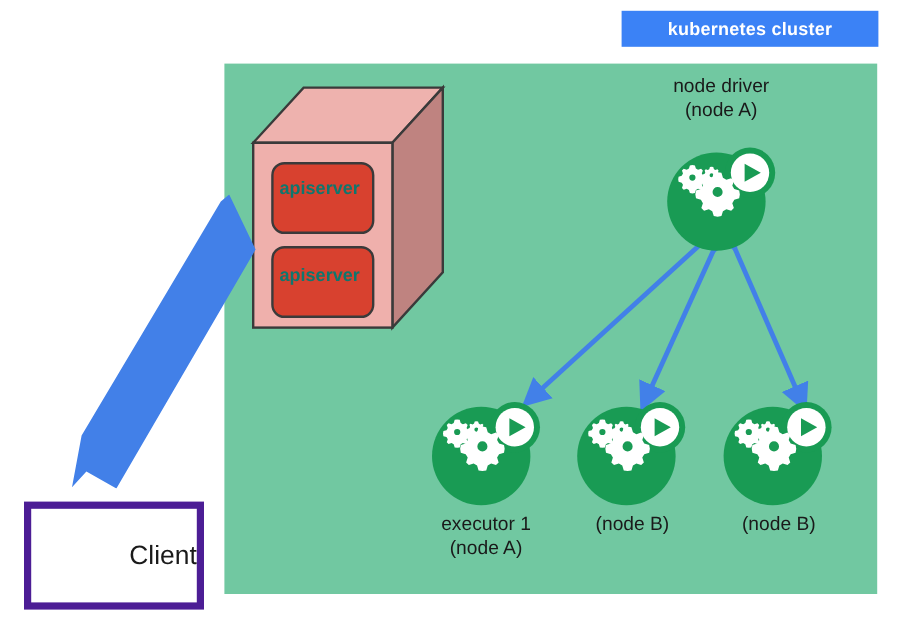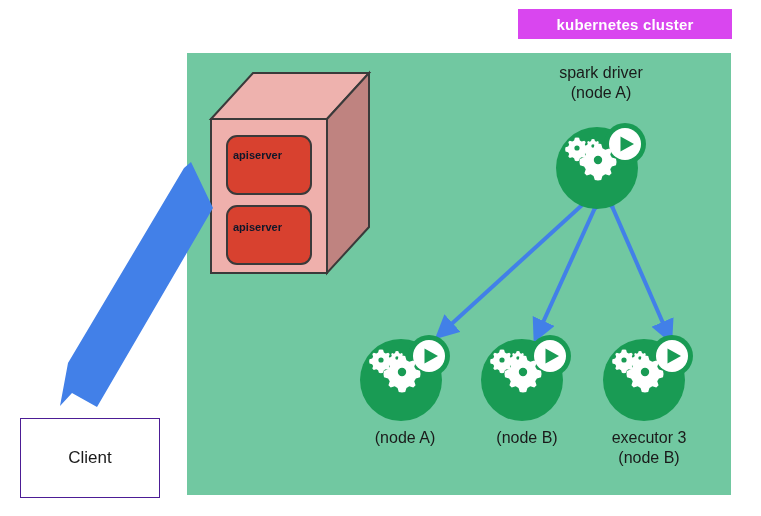--- a/index.html
+++ b/index.html
@@ -32,61 +32,61 @@
     height: 442px;
     background: #71c8a1;
   }
 
   .cluster-badge {
     position: absolute;
     left: 518px;
     top: 9px;
     width: 214px;
     height: 30px;
-    background: #d946ef;
+    background: #3b82f6;
     color: #ffffff;
     font-size: 15px;
     font-weight: bold;
     letter-spacing: 0.2px;
     display: flex;
     align-items: center;
     justify-content: center;
     text-align: center;
   }
 
   
   .client-box {
     position: absolute;
     left: 20px;
     top: 418px;
     width: 138px;
     height: 78px;
     background: #ffffff;
-    border: 1px solid #4c1d95;
+    border: 6px solid #4c1d95;
     display: flex;
     align-items: center;
-    justify-content: center;
+    justify-content: flex-end;
     color: #1a1a1a;
-    font-size: 17px;
+    font-size: 22px;
   }
 
   
   .cube-wrap {
     position: absolute;
     left: 205px;
     top: 66px;
     width: 170px;
     height: 212px;
   }
   .cube-wrap svg { display: block; }
 
   .cube-label {
     position: absolute;
-    color: #0f172a;
-    font-size: 11px;
+    color: #0f766e;
+    font-size: 15px;
     font-weight: bold;
     white-space: nowrap;
   }
   .cube-label.apiserver { left: 233px; top: 149px; }
   .cube-label.scheduler { left: 233px; top: 221px; }
 
   
   .pod {
     position: absolute;
     width: 94px;
@@ -215,21 +215,21 @@
                    l-0.95,0.95 l-1.7,-0.55 l-1.2,0.7 l-0.55,1.7 l-1.4,0.25 l-1.4,-0.25
                    l-0.55,-1.7 l-1.2,-0.7 l-1.7,0.55 l-0.95,-0.95 l0.55,-1.7 l-0.7,-1.2
                    l-1.7,-0.55 l-0.25,-1.4 l0.25,-1.4 l1.7,-0.55 l0.7,-1.2 l-0.55,-1.7
                    l0.95,-0.95 l1.7,0.55 l1.2,-0.7 l0.55,-1.7 z" fill-rule="evenodd"></path>
         </g>
       </g>
     </svg>
   </div>
 
   <div class="caption cap-driver">
-    <span>spark driver</span>
+    <span>node driver</span>
     <span>(node A)</span>
   </div>
 
   <div class="pod pod-exec-1">
     <svg width="94" height="94" viewBox="0 0 94 94" xmlns="http://www.w3.org/2000/svg">
       <g>
         <circle cx="44" cy="50" r="41" fill="#199b54"></circle>
         <circle cx="72" cy="26" r="21" fill="#199b54"></circle>
         <circle cx="72" cy="26" r="16" fill="#ffffff"></circle>
         <path d="M67.5,18.5 L81,26 L67.5,33.5 z" fill="#199b54"></path>
@@ -254,20 +254,21 @@
                    l-0.95,0.95 l-1.7,-0.55 l-1.2,0.7 l-0.55,1.7 l-1.4,0.25 l-1.4,-0.25
                    l-0.55,-1.7 l-1.2,-0.7 l-1.7,0.55 l-0.95,-0.95 l0.55,-1.7 l-0.7,-1.2
                    l-1.7,-0.55 l-0.25,-1.4 l0.25,-1.4 l1.7,-0.55 l0.7,-1.2 l-0.55,-1.7
                    l0.95,-0.95 l1.7,0.55 l1.2,-0.7 l0.55,-1.7 z" fill-rule="evenodd"></path>
         </g>
       </g>
     </svg>
   </div>
 
   <div class="caption cap-exec-1">
+    <span>executor 1</span>
     <span>(node A)</span>
   </div>
 
   <div class="pod pod-exec-2">
     <svg width="94" height="94" viewBox="0 0 94 94" xmlns="http://www.w3.org/2000/svg">
       <g>
         <circle cx="44" cy="50" r="41" fill="#199b54"></circle>
         <circle cx="72" cy="26" r="21" fill="#199b54"></circle>
         <circle cx="72" cy="26" r="16" fill="#ffffff"></circle>
         <path d="M67.5,18.5 L81,26 L67.5,33.5 z" fill="#199b54"></path>
@@ -330,21 +331,20 @@
                    l-0.95,0.95 l-1.7,-0.55 l-1.2,0.7 l-0.55,1.7 l-1.4,0.25 l-1.4,-0.25
                    l-0.55,-1.7 l-1.2,-0.7 l-1.7,0.55 l-0.95,-0.95 l0.55,-1.7 l-0.7,-1.2
                    l-1.7,-0.55 l-0.25,-1.4 l0.25,-1.4 l1.7,-0.55 l0.7,-1.2 l-0.55,-1.7
                    l0.95,-0.95 l1.7,0.55 l1.2,-0.7 l0.55,-1.7 z" fill-rule="evenodd"></path>
         </g>
       </g>
     </svg>
   </div>
 
   <div class="caption cap-exec-3">
-    <span>executor 3</span>
     <span>(node B)</span>
   </div>
 
   <div class="client-box">
     <span>Client</span>
   </div>
 
   <div class="submit-arrow">
     <svg width="155" height="245" viewBox="0 0 155 245" xmlns="http://www.w3.org/2000/svg">
       <polygon points="131,0 153,46 37,245 12,231 0,244 8,201 124,6" fill="#4280e8"></polygon>

